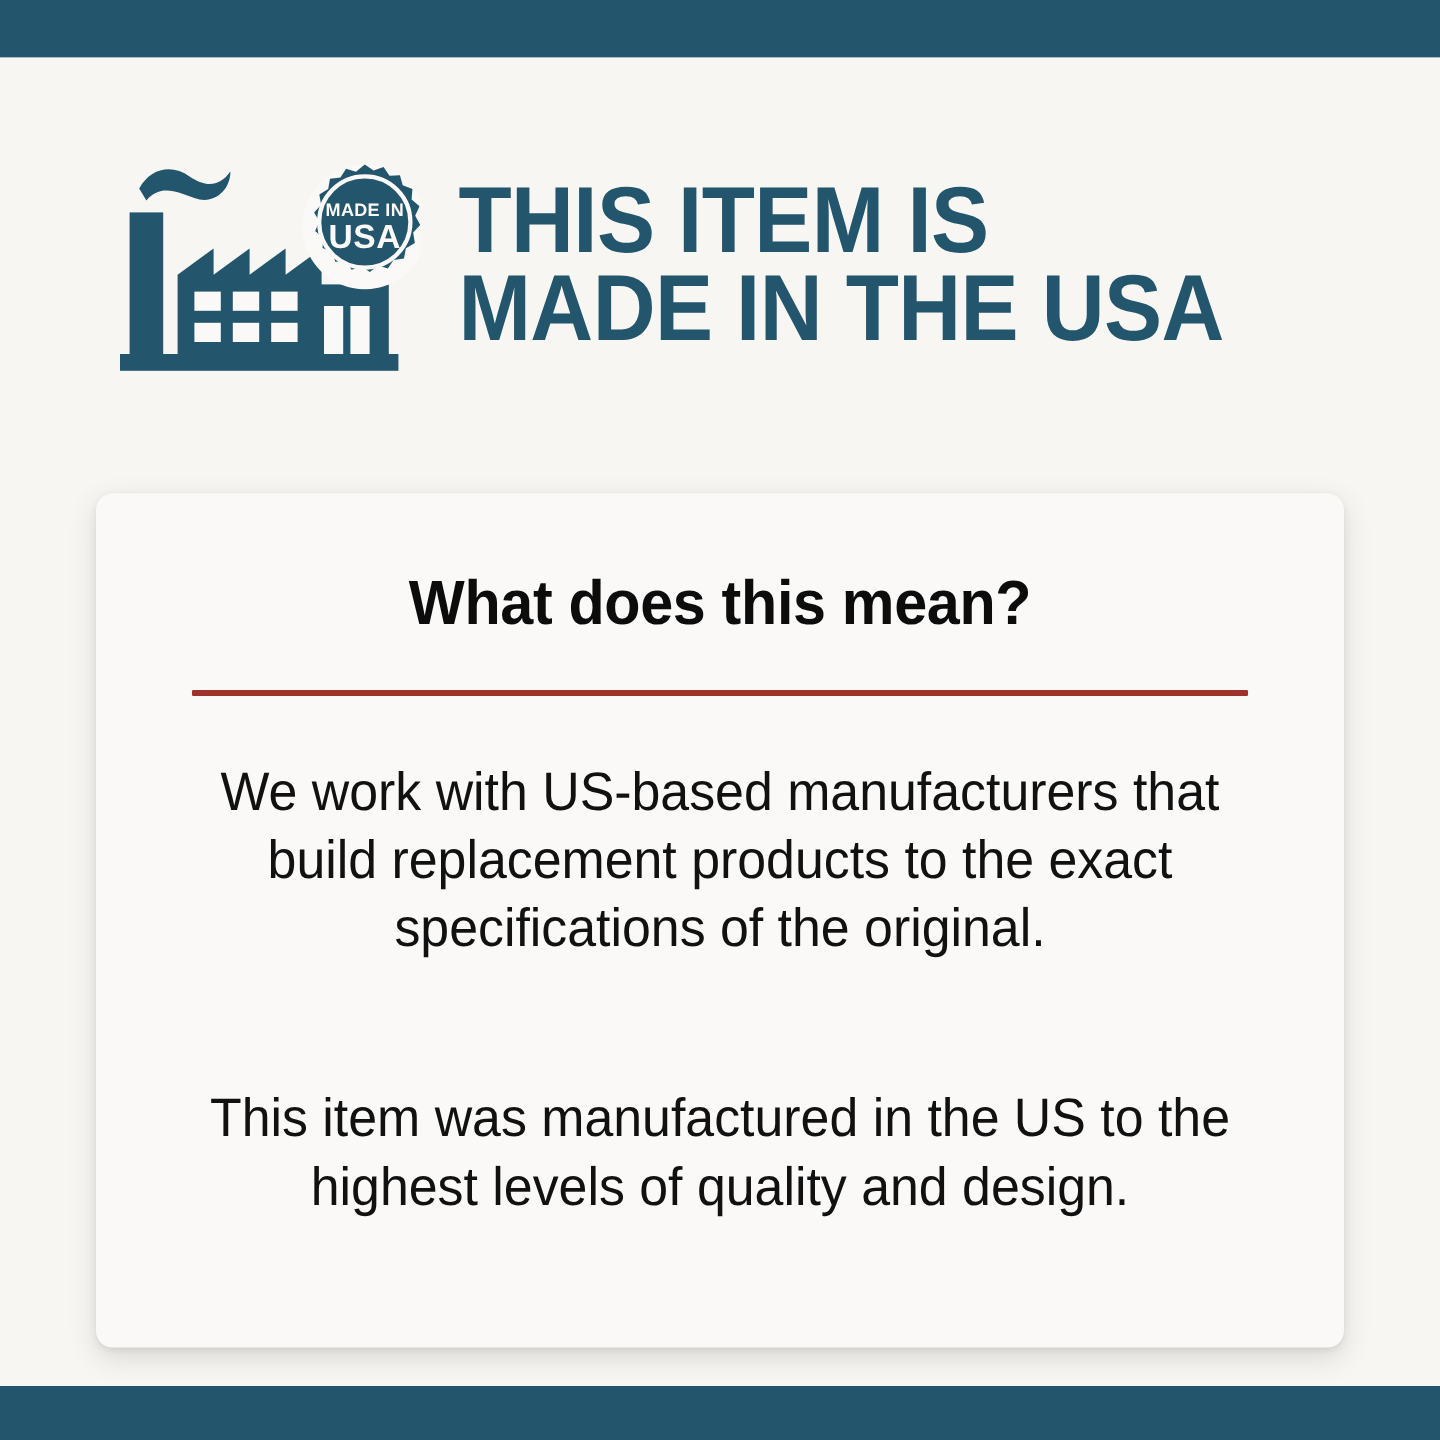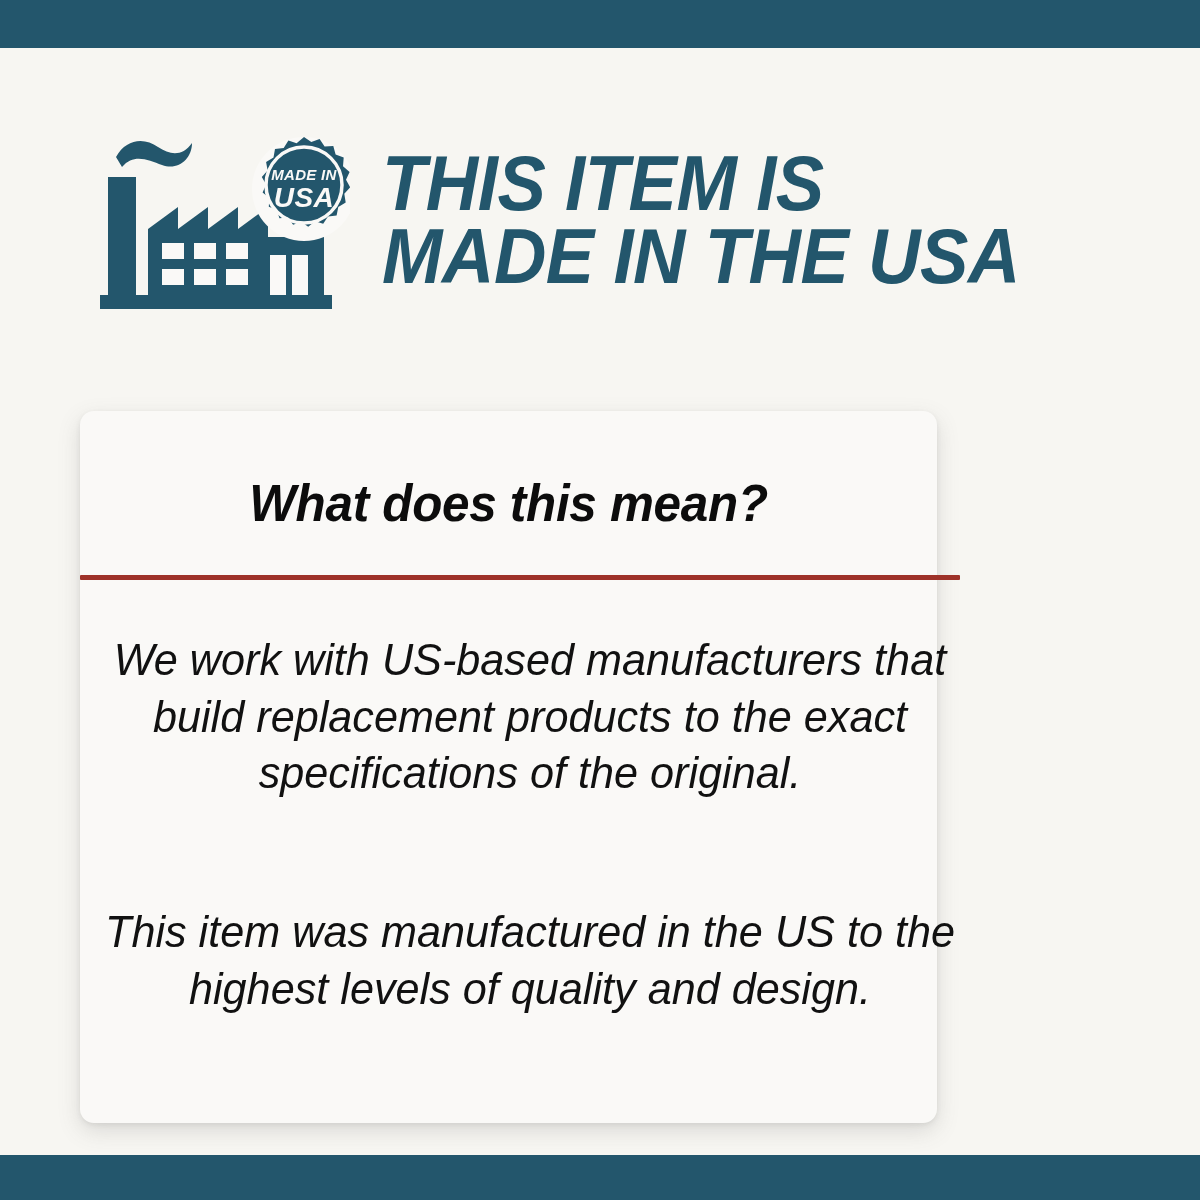--- a/index.html
+++ b/index.html
@@ -26,21 +26,20 @@
   .band-bottom { top: 1155px; height: 45px; }
 
   
   .page {
     position: absolute;
     top: 48px;
     left: 0;
     width: 1200px;
     height: 1107px;
     background: #f7f6f2;
-    font-style: italic;
   }
 
   
   .header {
     position: absolute;
     top: 52px;
     left: 0;
     width: 1200px;
     height: 240px;
     display: flex;
@@ -68,21 +67,21 @@
     transform-origin: left center;
     white-space: nowrap;
   }
   .headline .l1, .headline .l2 { display: block; }
 
   
   .card {
     position: absolute;
     top: 363px;
     left: 80px;
-    width: 857px;
+    width: 1040px;
     height: 712px;
     background: #faf9f7;
     border-radius: 14px;
     box-shadow: 0 8px 22px rgba(90, 90, 90, 0.18),
                 0 2px 5px rgba(90, 90, 90, 0.10);
   }
 
   .card-heading {
     margin: 0;
     padding-top: 62px;

